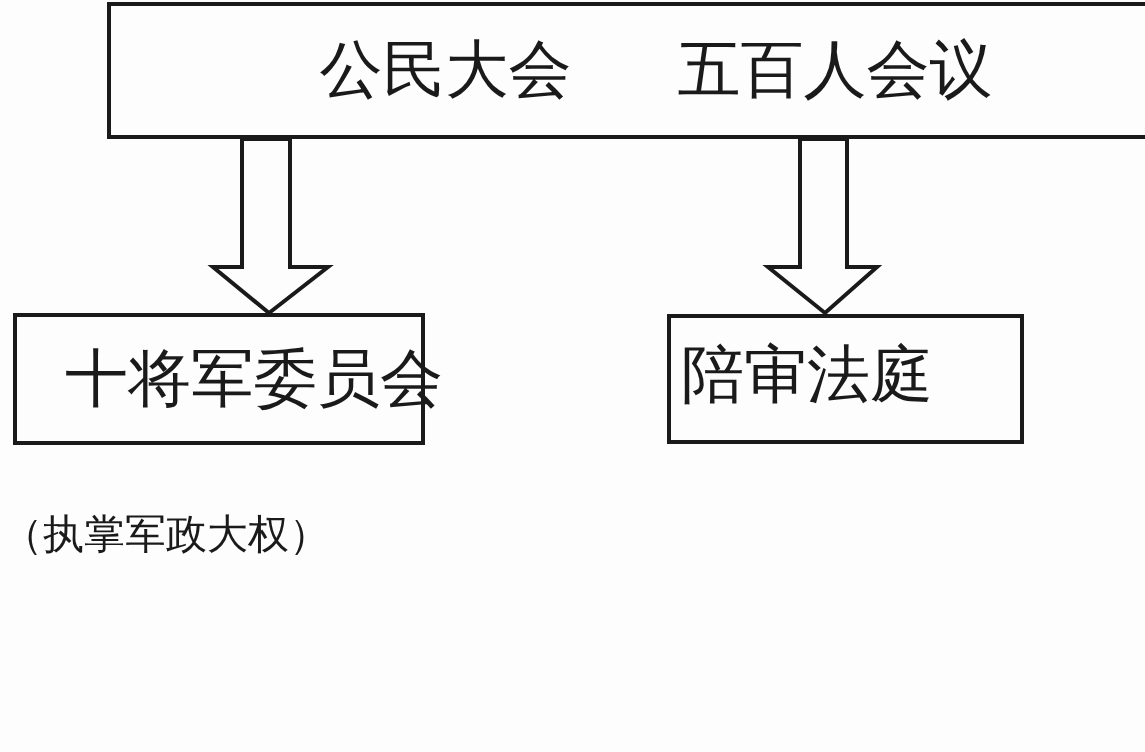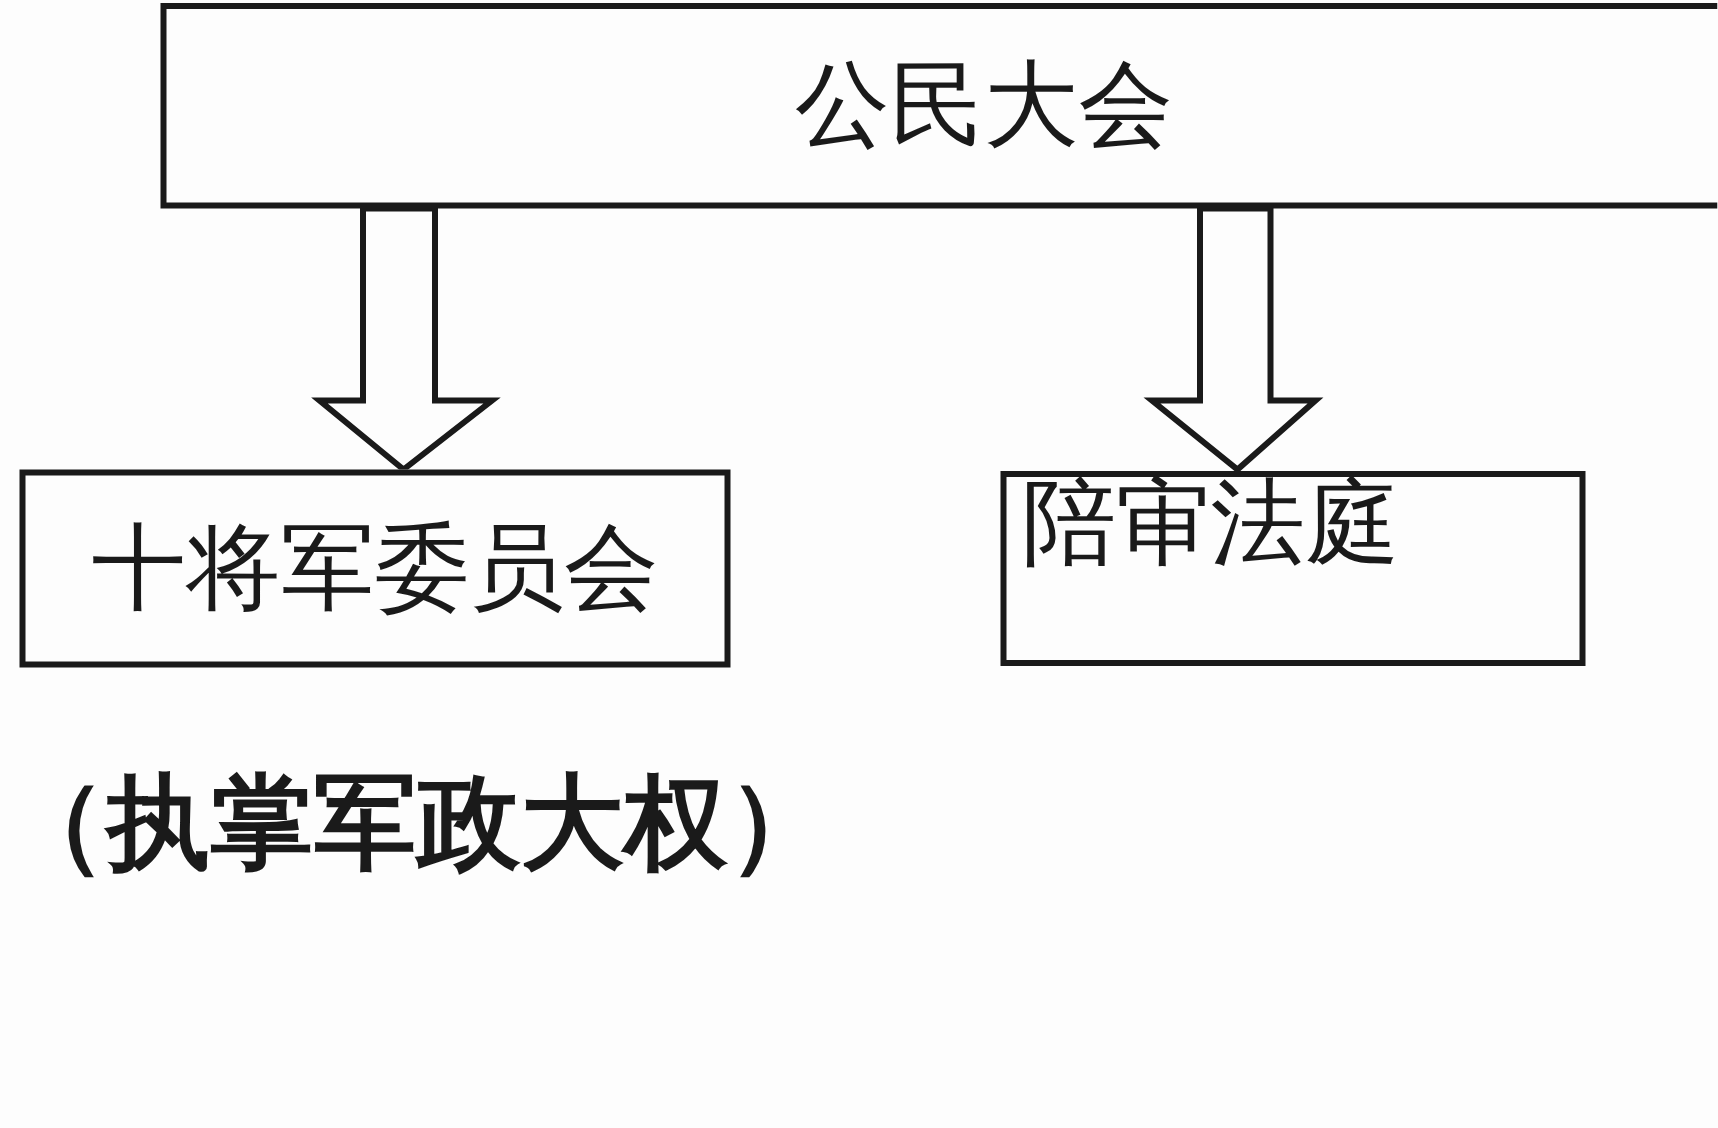--- a/index.html
+++ b/index.html
@@ -31,51 +31,51 @@
     left: 107px;
     top: 2px;
     width: 1098px;
     height: 137px;
     justify-content: center;
     gap: 106px;
   }
   .left-box {
     left: 13px;
     top: 313px;
-    width: 474px;
+    width: 412px;
     height: 132px;
-    justify-content: center;
+    padding-left: 48px;
   }
   .right-box {
     left: 667px;
     top: 314px;
-    width: 390px;
+    width: 357px;
     height: 130px;
     justify-content: flex-start;
     padding-left: 10px;
     align-items: flex-start;
+    padding-top: 26px;
   }
   .arrow {
     position: absolute;
     overflow: visible;
   }
   .arrow-left  { left: 209px; top: 137px; }
   .arrow-right { left: 764px; top: 137px; }
   .arrow polygon {
     fill: #fdfdfd;
     stroke: #1a1a1a;
     stroke-width: 4;
     stroke-linejoin: miter;
   }
   .note {
     position: absolute;
-    font-size: 69px;
+    font-size: 41px;
     line-height: 1.1;
     white-space: nowrap;
-    font-weight: bold;
   }
   .note-left {
     left: 2px;
     top: 512px;
   }
   .note-right {
     left: 556px;
     top: 512px;
   }
   .caption {
@@ -90,20 +90,21 @@
     font-family: "Liberation Serif", "DejaVu Serif", serif;
   }
 </style>
 </head>
 <body>
 
 <div class="canvas">
 
   <div class="box top-box">
     <span>公民大会</span>
+    <span>五百人会议</span>
   </div>
 
   <svg class="arrow arrow-left" width="123" height="180" viewBox="209 137 123 180">
     <polygon points="242,139 242,267 213,267 269,313 328,267 290,267 290,139"></polygon>
   </svg>
 
   <svg class="arrow arrow-right" width="117" height="180" viewBox="764 137 117 180">
     <polygon points="800,139 800,267 768,267 825,313 877,267 847,267 847,139"></polygon>
   </svg>
 

